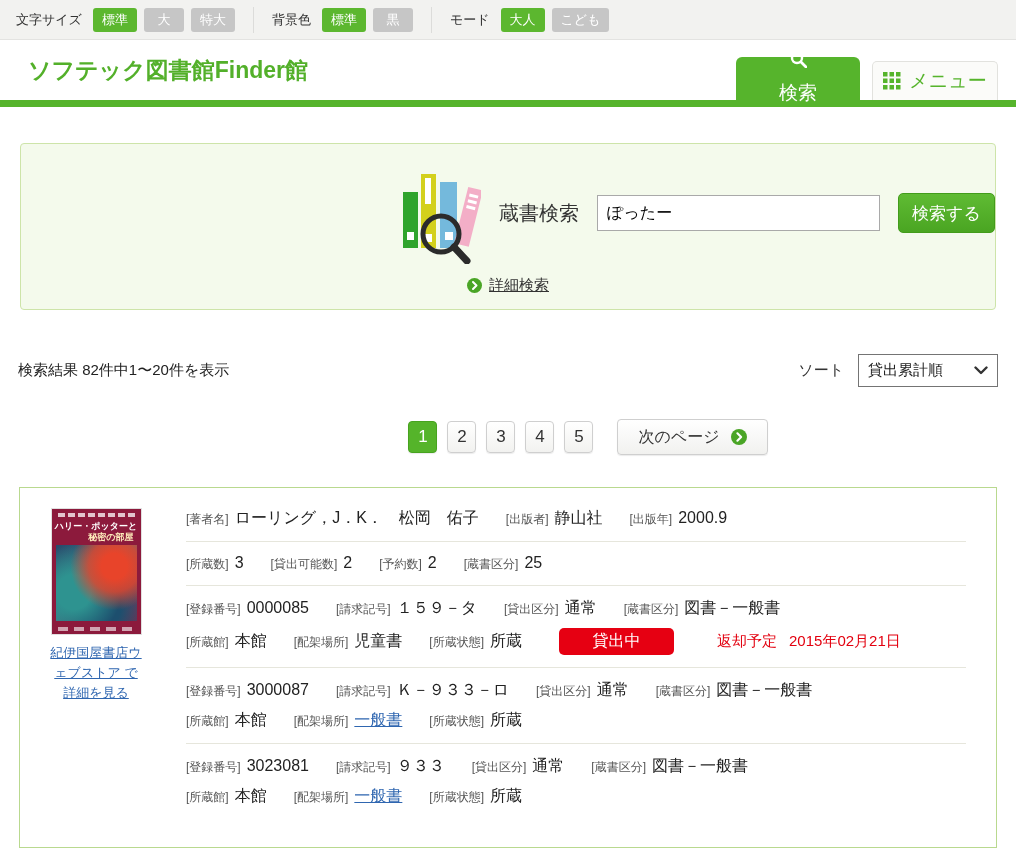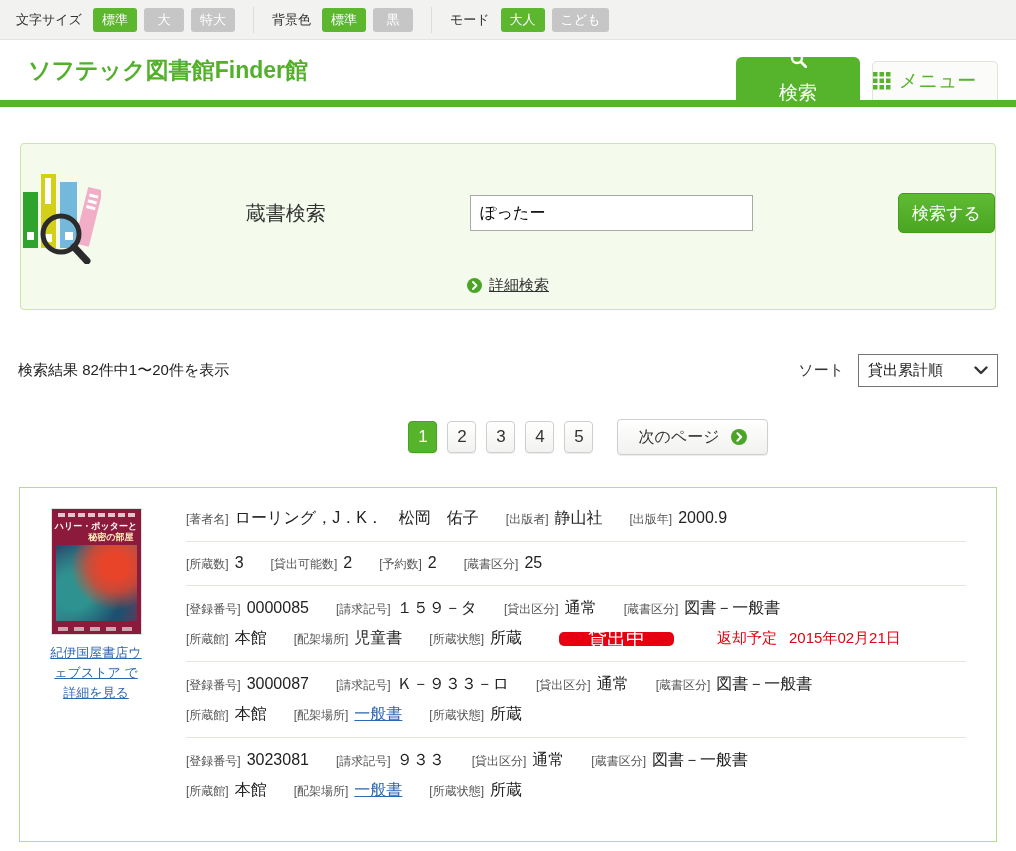--- a/index.html
+++ b/index.html
@@ -19,27 +19,27 @@
   
   .header { position:relative; height:60px; background:#fff; }
   .site-title { color:#53b02a; font-size:23px; font-weight:bold; padding-left:28px;
     line-height:60px; }
   .tabs { position:absolute; right:18px; bottom:0; display:flex; gap:12px; align-items:flex-end; }
   .tab-search { width:124px; height:43px; background:#56b42c; color:#fff;
     border-radius:6px 6px 0 0; font-size:19px; display:flex; align-items:center;
     justify-content:center; gap:12px; cursor:pointer;flex-direction:column; }
   .tab-menu { width:126px; height:39px; background:#fbfbf9; border:1px solid #e2e2de;
     border-bottom:none; color:#56b42c; border-radius:5px 5px 0 0; font-size:19px;
-    display:flex; align-items:center; gap:8px; cursor:pointer; }
+    display:flex; align-items:center; justify-content:center; gap:8px; cursor:pointer; }
   .greenbar { height:7px; background:#56b42c; }
 
   
   .search-panel { margin:36px 20px 0; background:#f4faec; border:1px solid #cde4a9;
     border-radius:4px; padding:18px 0 14px; }
-  .search-row { display:flex; align-items:center; justify-content:space-between; gap:18px; }
+  .search-row { display:flex; align-items:center; justify-content:flex-end; gap:18px; }
   .search-label { font-size:20px; color:#333; }
   .search-input { width:283px; height:36px; border:1px solid #a9a9a9; font-size:16px;
     padding:0 9px; background:#fff; font-family:inherit; }
   .search-btn { width:97px; height:40px; background:linear-gradient(#5fbb33,#4aa522);
     border:1px solid #429c1b; border-radius:5px; color:#fff; font-size:17px;
     cursor:pointer; font-family:Liberation Serif, serif; }
   .advanced-row { display:flex; align-items:center; justify-content:center; gap:7px;
     margin-top:12px; }
   .advanced-link { font-size:15px; color:#333; text-decoration:underline; cursor:pointer; }
   .circ-icon { display:inline-flex; }
@@ -98,22 +98,22 @@
   .fields { display:flex; flex-wrap:wrap; align-items:baseline; column-gap:27px; row-gap:7px; }
   .pair { display:flex; align-items:baseline; gap:6px; white-space:nowrap; }
   .flabel { font-size:12px; color:#555; }
   .fvalue { font-size:16px; color:#222; }
   .fvalue.link { color:#2f66b0; text-decoration:underline; cursor:pointer; }
 
   .sep  { border:none; border-top:1px solid #e6e6dc; margin:12px 0; }
 
   .holding-row2 { margin-top:9px; display:flex; align-items:center; flex-wrap:wrap;
     column-gap:27px; }
-  .status-badge { margin-left:10px; width:115px; height:14px; background:#e60012;
-    color:#fff; font-size:19px; border-radius:5px; display:flex; align-items:center;
+  .status-badge { margin-left:10px; width:115px; height:27px; background:#e60012;
+    color:#fff; font-size:16px; border-radius:5px; display:flex; align-items:center;
     justify-content:center; }
   .return-info { color:#e3000f; font-size:15px; display:flex; gap:12px; margin-left:16px; }
 
   svg { display:block; }
 </style>
 </head>
 <body>
 
 <div class="topbar">
   <div class="topgroup">

